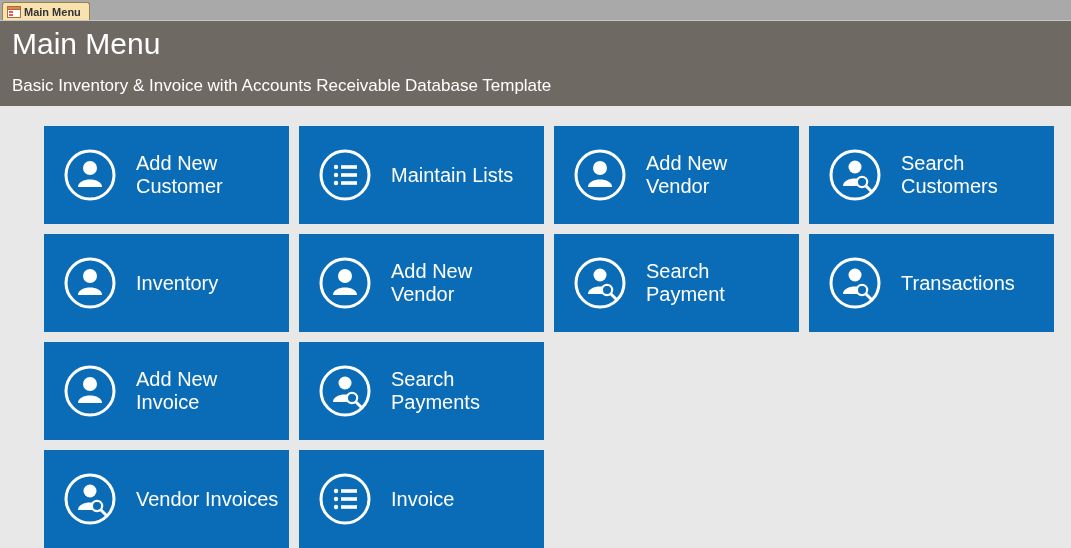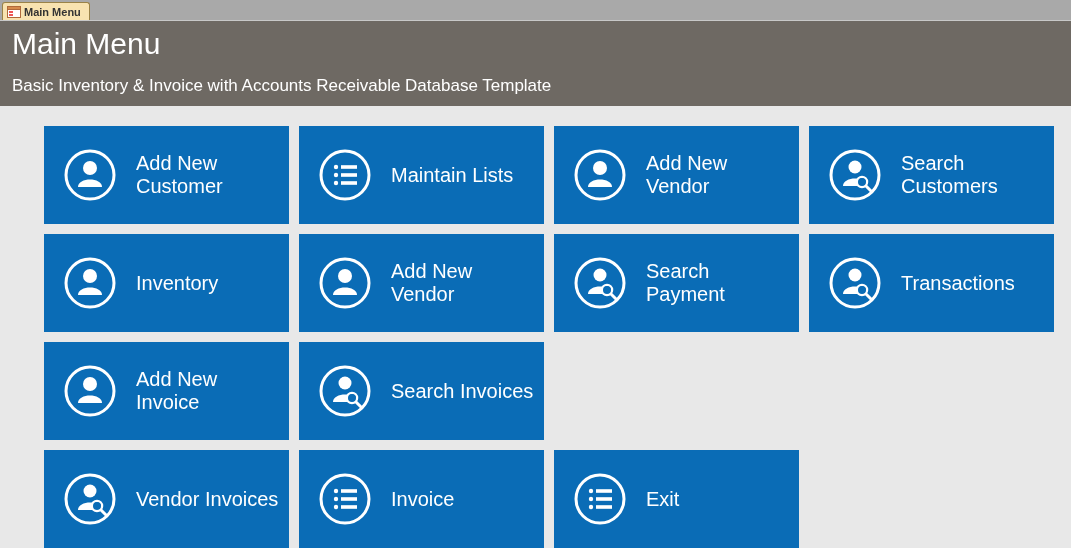--- a/index.html
+++ b/index.html
@@ -220,21 +220,21 @@
       </span>
       <span class="label">Add New Invoice</span>
     </div>
 
     <div class="tile">
       <span class="icon-wrap">
         <svg width="52" height="52" viewBox="0 0 52 52">
             <use href="#icon-person-search"></use>
           </svg>
       </span>
-      <span class="label">Search Invoices</span>
+      <span class="label">Search Payments</span>
     </div>
 
     <div class="tile empty"></div>
     <div class="tile empty"></div>
 
     <div class="tile">
       <span class="icon-wrap">
         <svg width="52" height="52" viewBox="0 0 52 52">
             <use href="#icon-person-search"></use>
           </svg>
@@ -244,25 +244,17 @@
 
     <div class="tile">
       <span class="icon-wrap">
         <svg width="52" height="52" viewBox="0 0 52 52">
             <use href="#icon-list"></use>
           </svg>
       </span>
       <span class="label">Invoice</span>
     </div>
 
-    <div class="tile">
-      <span class="icon-wrap">
-        <svg width="52" height="52" viewBox="0 0 52 52">
-            <use href="#icon-list"></use>
-          </svg>
-      </span>
-      <span class="label">Exit</span>
-    </div>
 
     <div class="tile empty"></div>
 
   </div>
 </div>
 
 </body></html>

